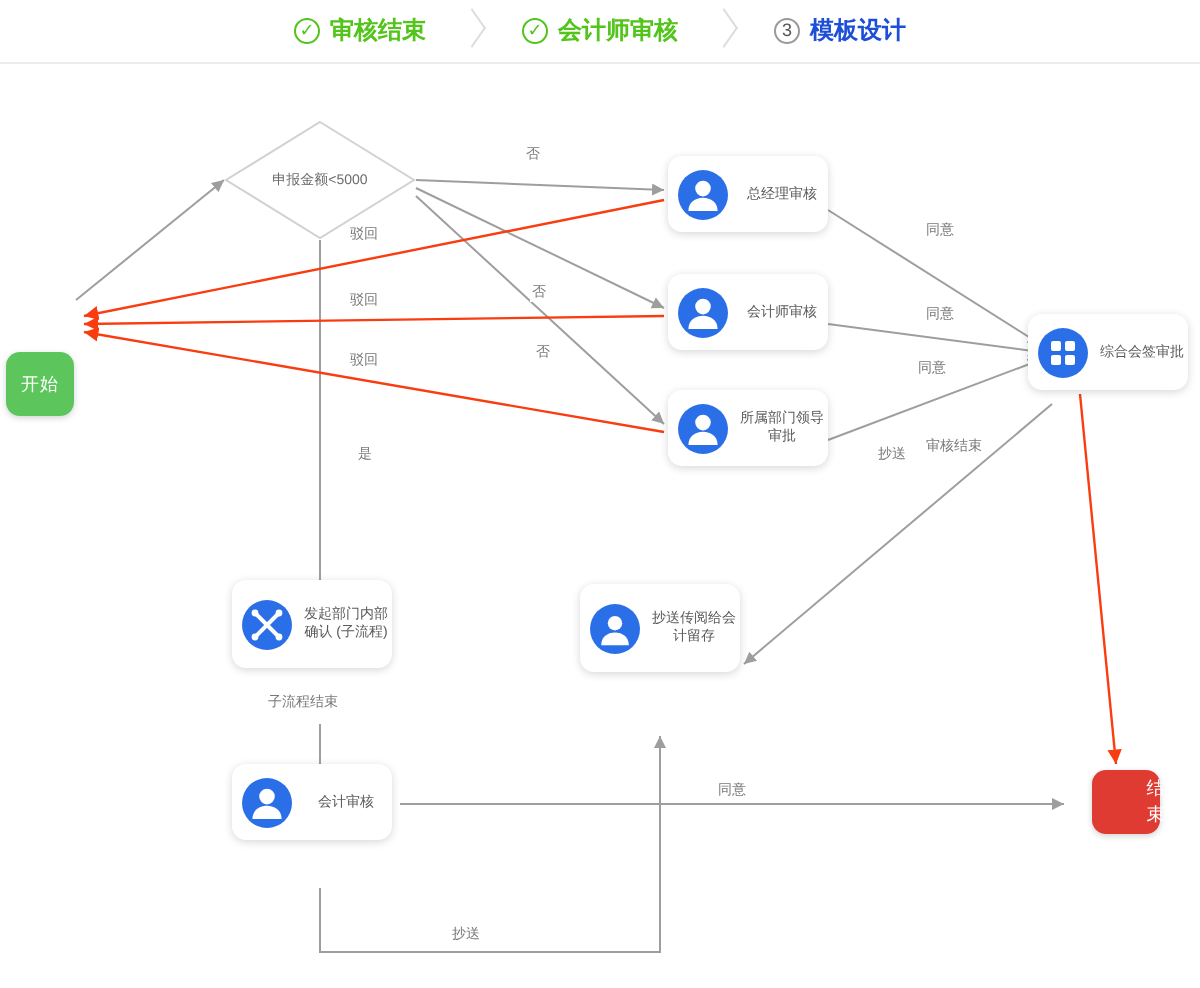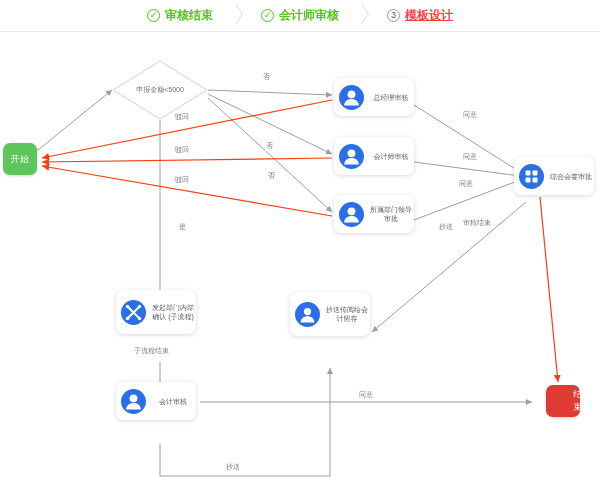--- a/index.html
+++ b/index.html
@@ -24,21 +24,21 @@
   .step-ico {
     width: 13px; height: 13px; border-radius: 50%;
     border: 1px solid #52c41a; color: #52c41a;
     font-size: 9px; line-height: 11px; text-align: center;
     margin-right: 5px; flex: 0 0 auto;
     display: inline-block;
   }
   .step.done .step-ico { border-color: #52c41a; color: #52c41a; }
   .step.current .step-ico { border-color: #9a9a9a; color: #555; }
   .step-label { font-size: 12px; font-weight: bold; color: #52c41a; white-space: nowrap; }
-  .step.current .step-label { color: #ef4444; text-decoration: underline; }
+  .step.current .step-label { color: #1d4ed8; }
   .step-sep {
     width: 30px; height: 18px; position: relative; flex: 0 0 auto;
   }
   .step-sep::after {
     content: ""; position: absolute; left: 8px; top: 1px;
     width: 11px; height: 11px;
     border-top: 1px solid #dcdcdc; border-right: 1px solid #dcdcdc;
     transform: rotate(45deg) skew(10deg, 10deg);
   }
 
@@ -48,21 +48,21 @@
 
   
   .node { position: absolute; }
 
   .node-terminal {
     width: 34px; height: 32px; border-radius: 7px;
     display: flex; align-items: center; justify-content: center;
     font-size: 9px; color: #fff; letter-spacing: 0.5px;
     box-shadow: 0 1px 3px rgba(0,0,0,0.18);
   }
-  .node-start { background: #5cc65c; }
+  .node-start { background: #5cc65c; margin-top: 33px; }
   .node-end   { background: #e03b32; padding-left: 30px; }
 
   .node-task {
     width: 80px; height: 38px; background: #fff; border-radius: 7px;
     box-shadow: 0 1px 4px rgba(0,0,0,0.16);
     display: flex; align-items: center; padding-left: 5px;
   }
   .task-ico {
     width: 25px; height: 25px; border-radius: 50%;
     background: #2a6fe8; flex: 0 0 auto;

